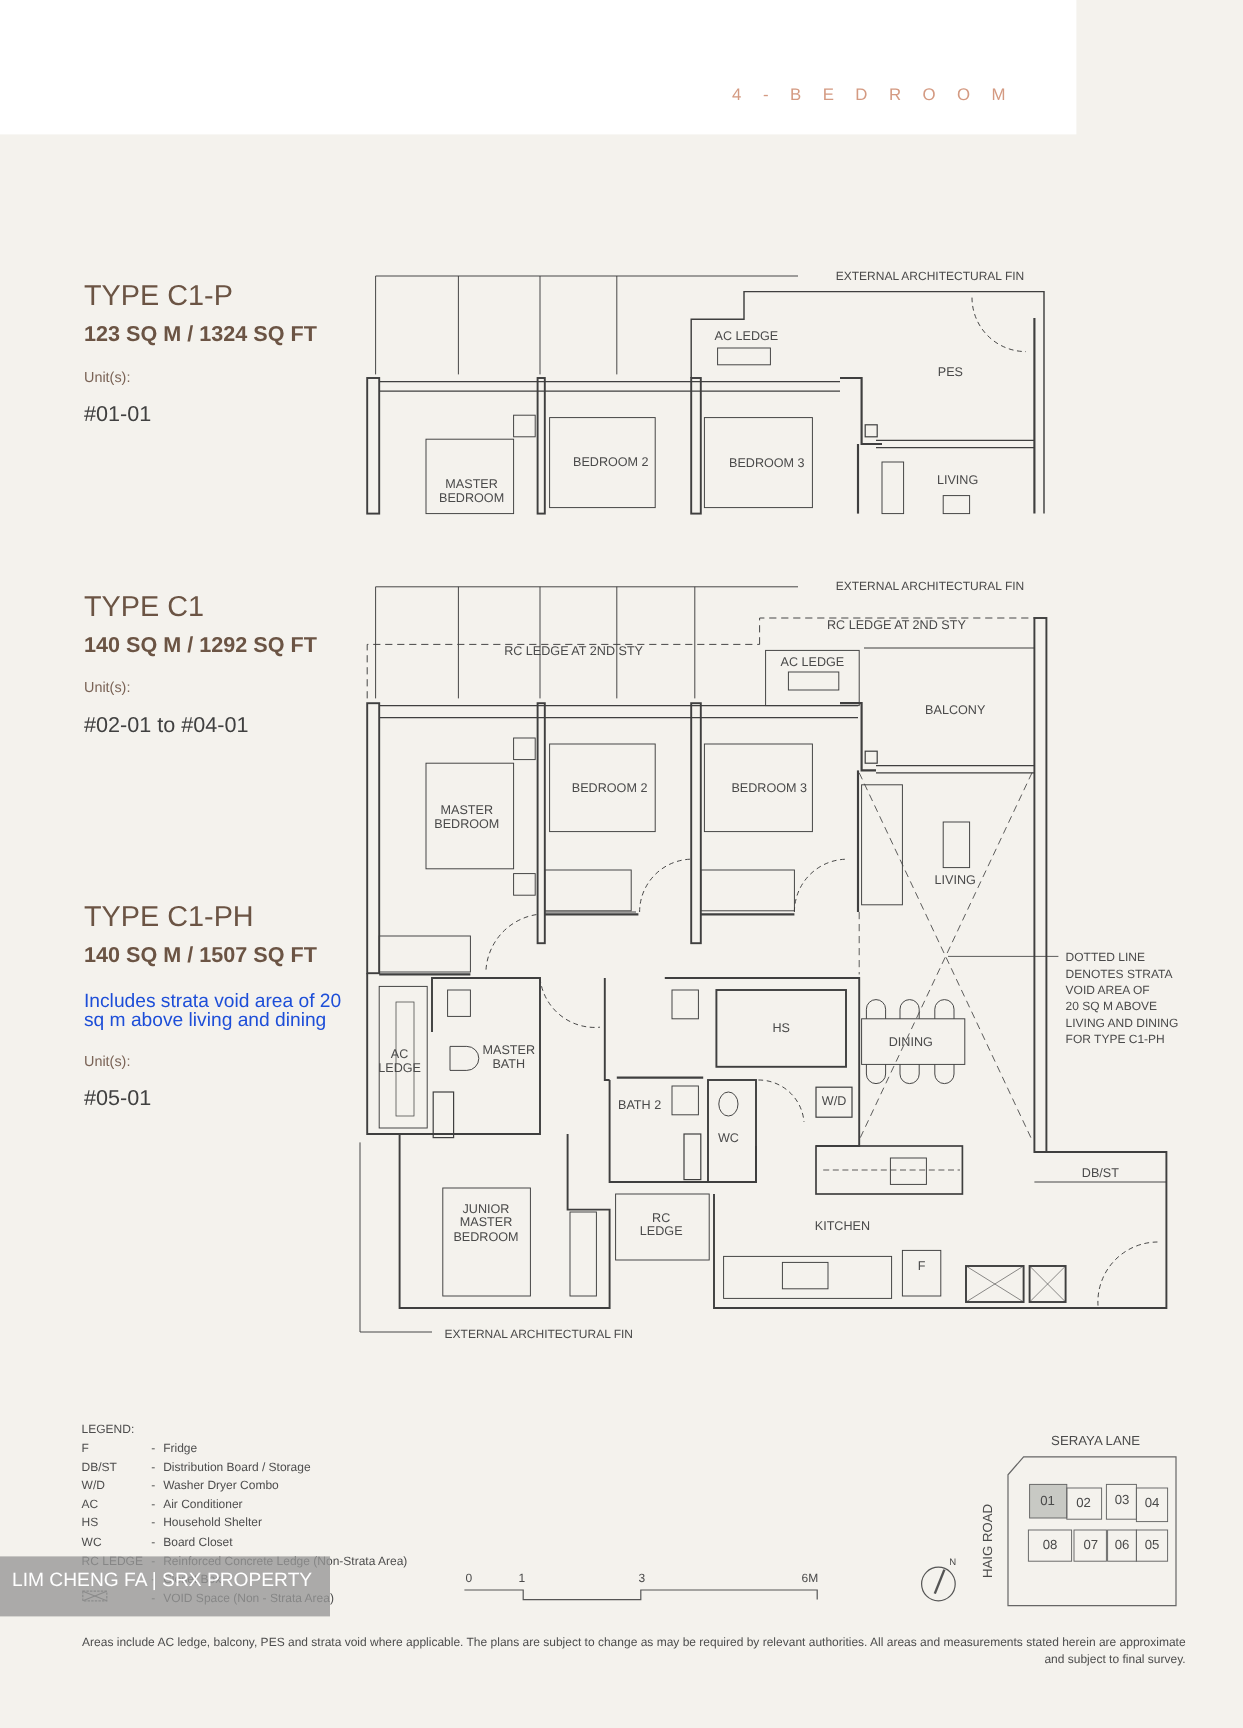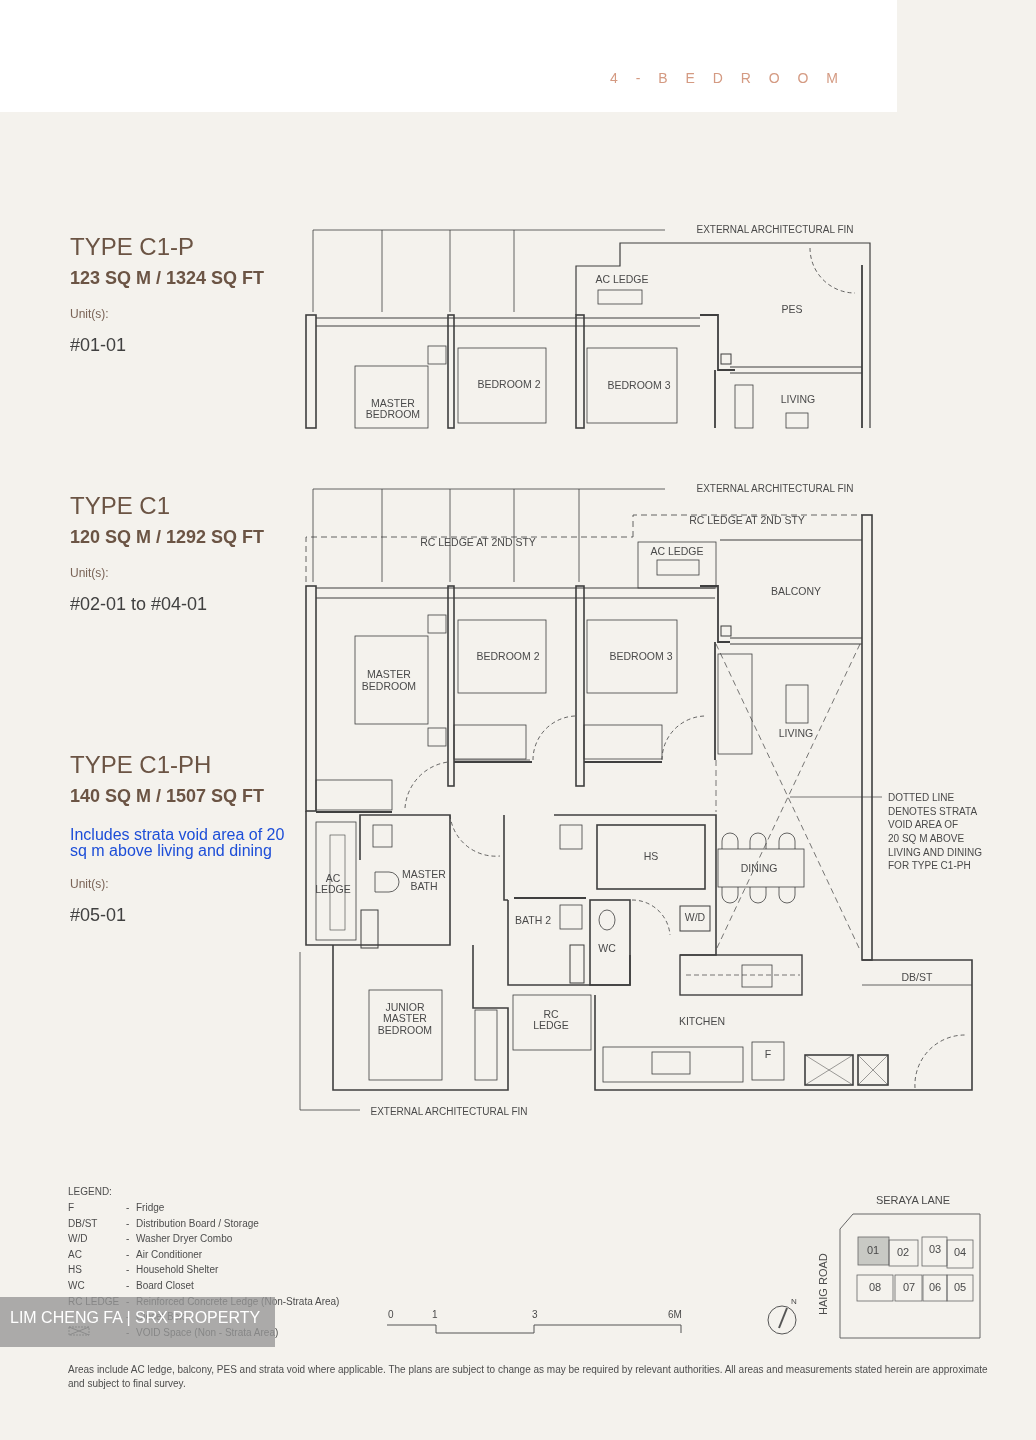--- a/index.html
+++ b/index.html
@@ -14,40 +14,40 @@
   .unit-value{font-size:18px;color:#404040;margin-top:9px;line-height:22px;}
   svg text{font-family:"Liberation Sans",sans-serif;fill:#4a4a4a;}
   .plan{position:absolute;left:0;top:0;}
   .legend{position:absolute;left:68px;top:1186px;font-size:10px;color:#4d4d4d;}
   .legend-title{margin-bottom:3px;}
   .legend-row{display:flex;height:15.6px;line-height:15.6px;}
   .legend-code{width:58px;}
   .legend-dash{width:10px;}
   .watermark{position:absolute;left:0;top:1297px;width:275px;height:50px;background:rgba(150,150,150,0.78);color:#ffffff;font-size:16px;line-height:42px;padding-left:10px;box-sizing:border-box;}
   .scale{position:absolute;left:386px;top:1308px;}
-  .footnote{position:absolute;left:68px;top:1363px;width:920px;font-size:10px;color:#4d4d4d;line-height:14px;}
+  .footnote{position:absolute;left:68px;top:1363px;width:920px;font-size:10px;color:#4d4d4d;line-height:14px;text-align:right;}
   .siteplan{position:absolute;left:765px;top:1190px;}
 </style>
 </head>
 <body>
 
 <div class="header">
   <div class="header-title">4 - B E D R O O M</div>
 </div>
 
 <div class="type-block" style="top:233px;">
   <div class="type-name">TYPE C1-P</div>
   <div class="type-area">123 SQ M / 1324 SQ FT</div>
   <div class="unit-label">Unit(s):</div>
   <div class="unit-value">#01-01</div>
 </div>
 
 <div class="type-block" style="top:492px;">
   <div class="type-name">TYPE C1</div>
-  <div class="type-area">120 SQ M / 1292 SQ FT</div>
+  <div class="type-area">140 SQ M / 1292 SQ FT</div>
   <div class="unit-label">Unit(s):</div>
   <div class="unit-value">#02-01 to #04-01</div>
 </div>
 
 <div class="type-block" style="top:751px;width:220px;">
   <div class="type-name">TYPE C1-PH</div>
   <div class="type-area">140 SQ M / 1507 SQ FT</div>
   <div class="type-note">Includes strata void area of 20 sq m above living and dining</div>
   <div class="unit-label">Unit(s):</div>
   <div class="unit-value">#05-01</div>

